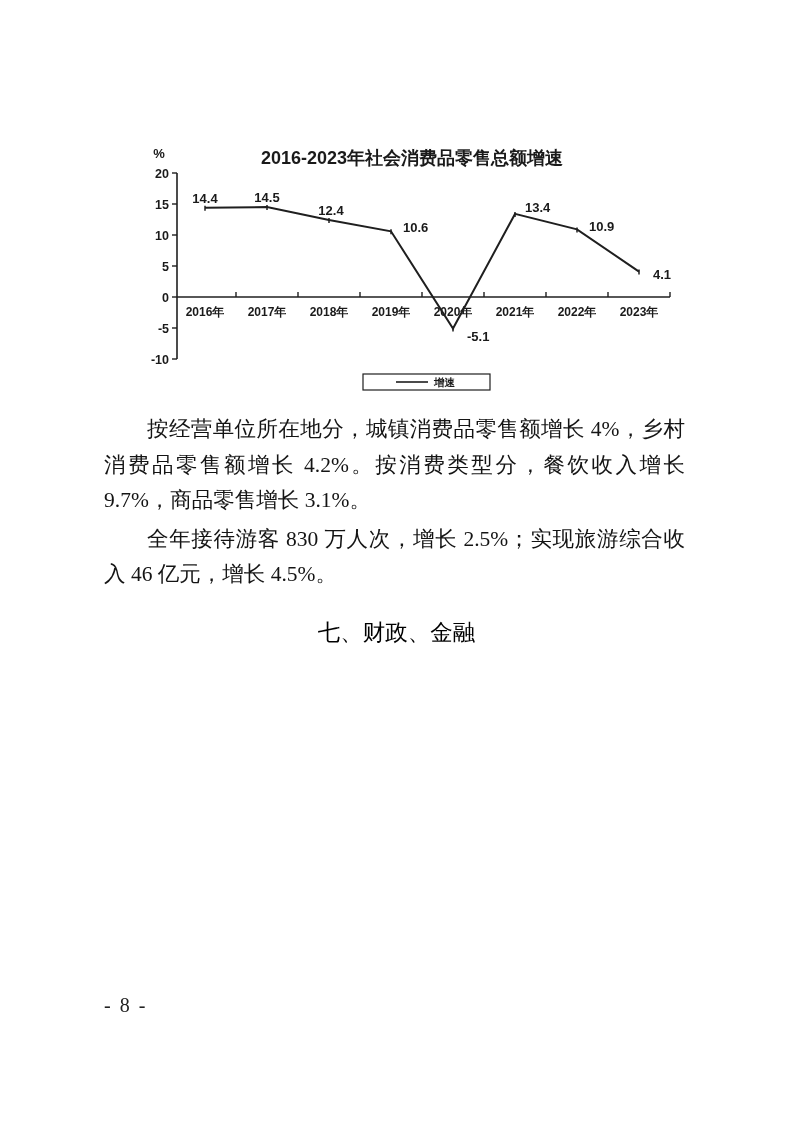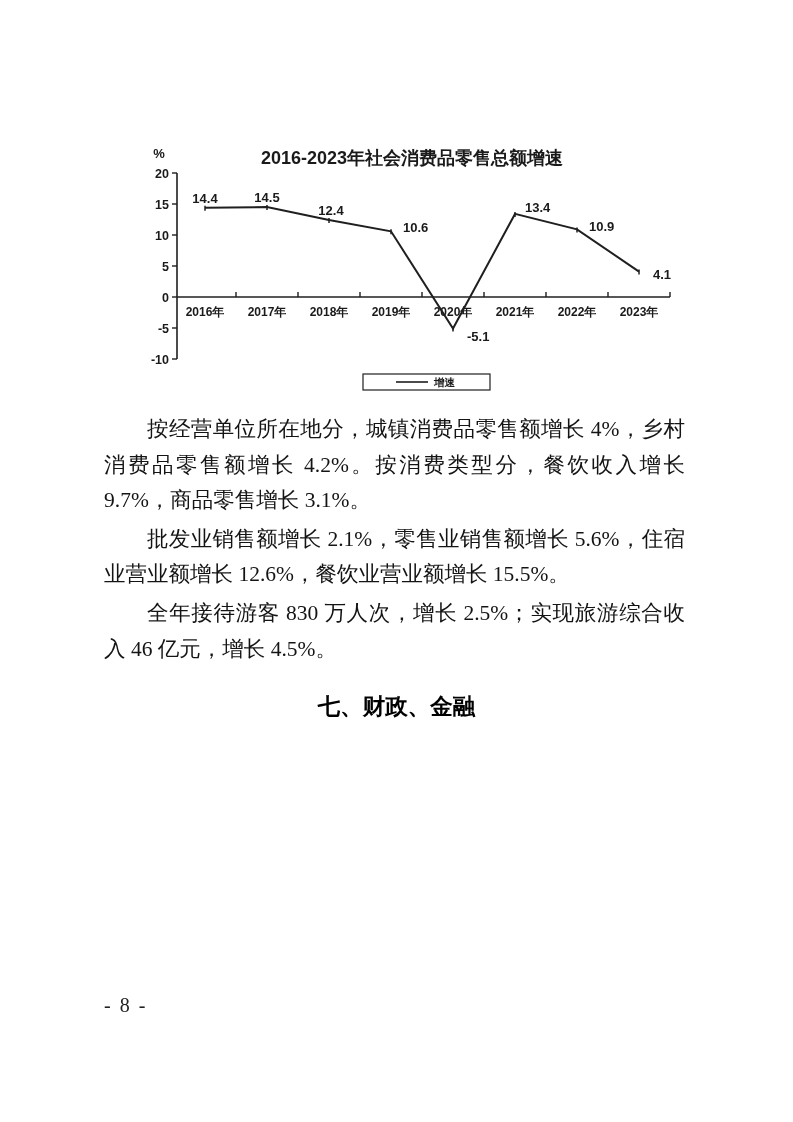--- a/index.html
+++ b/index.html
@@ -15,21 +15,21 @@
   svg text{font-family:"Liberation Sans", sans-serif;fill:#1a1a1a;}
   main.body-text{
     position:absolute;left:104px;top:412px;width:585px;
     font-size:21.5px;line-height:35.6px;text-align:justify;
   }
   main.body-text p{
     margin:0 4px 3px 0;text-indent:43px;
     font-family:"Liberation Serif", serif;color:#141414;
   }
   main.body-text h2{
-    font-family:"Liberation Sans", sans-serif;font-weight:bold;
+    font-family:"Liberation Sans", sans-serif;font-weight:normal;
     font-size:22.5px;line-height:36px;text-align:center;text-indent:0;
     margin:22px 0 33px 0;color:#000;
   }
   footer.page-footer{
     position:absolute;left:104px;top:994px;
     font-family:"Liberation Serif", serif;font-size:20px;color:#222;
     letter-spacing:2px;
   }
 </style>
 </head>
@@ -91,21 +91,20 @@
         <text x="449" y="96.42" text-anchor="start" font-size="13" font-weight="bold">10.9</text>
         <text x="513" y="143.58" text-anchor="start" font-size="13" font-weight="bold">4.1</text>
         <rect x="223" y="239" width="127" height="16" fill="#fff" stroke="#1f1f1f" stroke-width="1.2"></rect>
         <line x1="256" y1="247" x2="288" y2="247" stroke="#1f1f1f" stroke-width="1.6"></line>
         <text x="294" y="251" text-anchor="start" font-size="10.5" font-weight="bold">增速</text>
       </svg>
   </figure>
 
   <main class="body-text">
     <p>按经营单位所在地分，城镇消费品零售额增长 4%，乡村消费品零售额增长 4.2%。按消费类型分，餐饮收入增长 9.7%，商品零售增长 3.1%。</p>
-    <p>批发业销售额增长 2.1%，零售业销售额增长 5.6%，住宿业营业额增长 12.6%，餐饮业营业额增长 15.5%。</p>
     <p>全年接待游客 830 万人次，增长 2.5%；实现旅游综合收入 46 亿元，增长 4.5%。</p>
     <h2>七、财政、金融</h2>
   </main>
 
   <footer class="page-footer">
     <span>- 8 -</span>
   </footer>
 
 </div>
 

